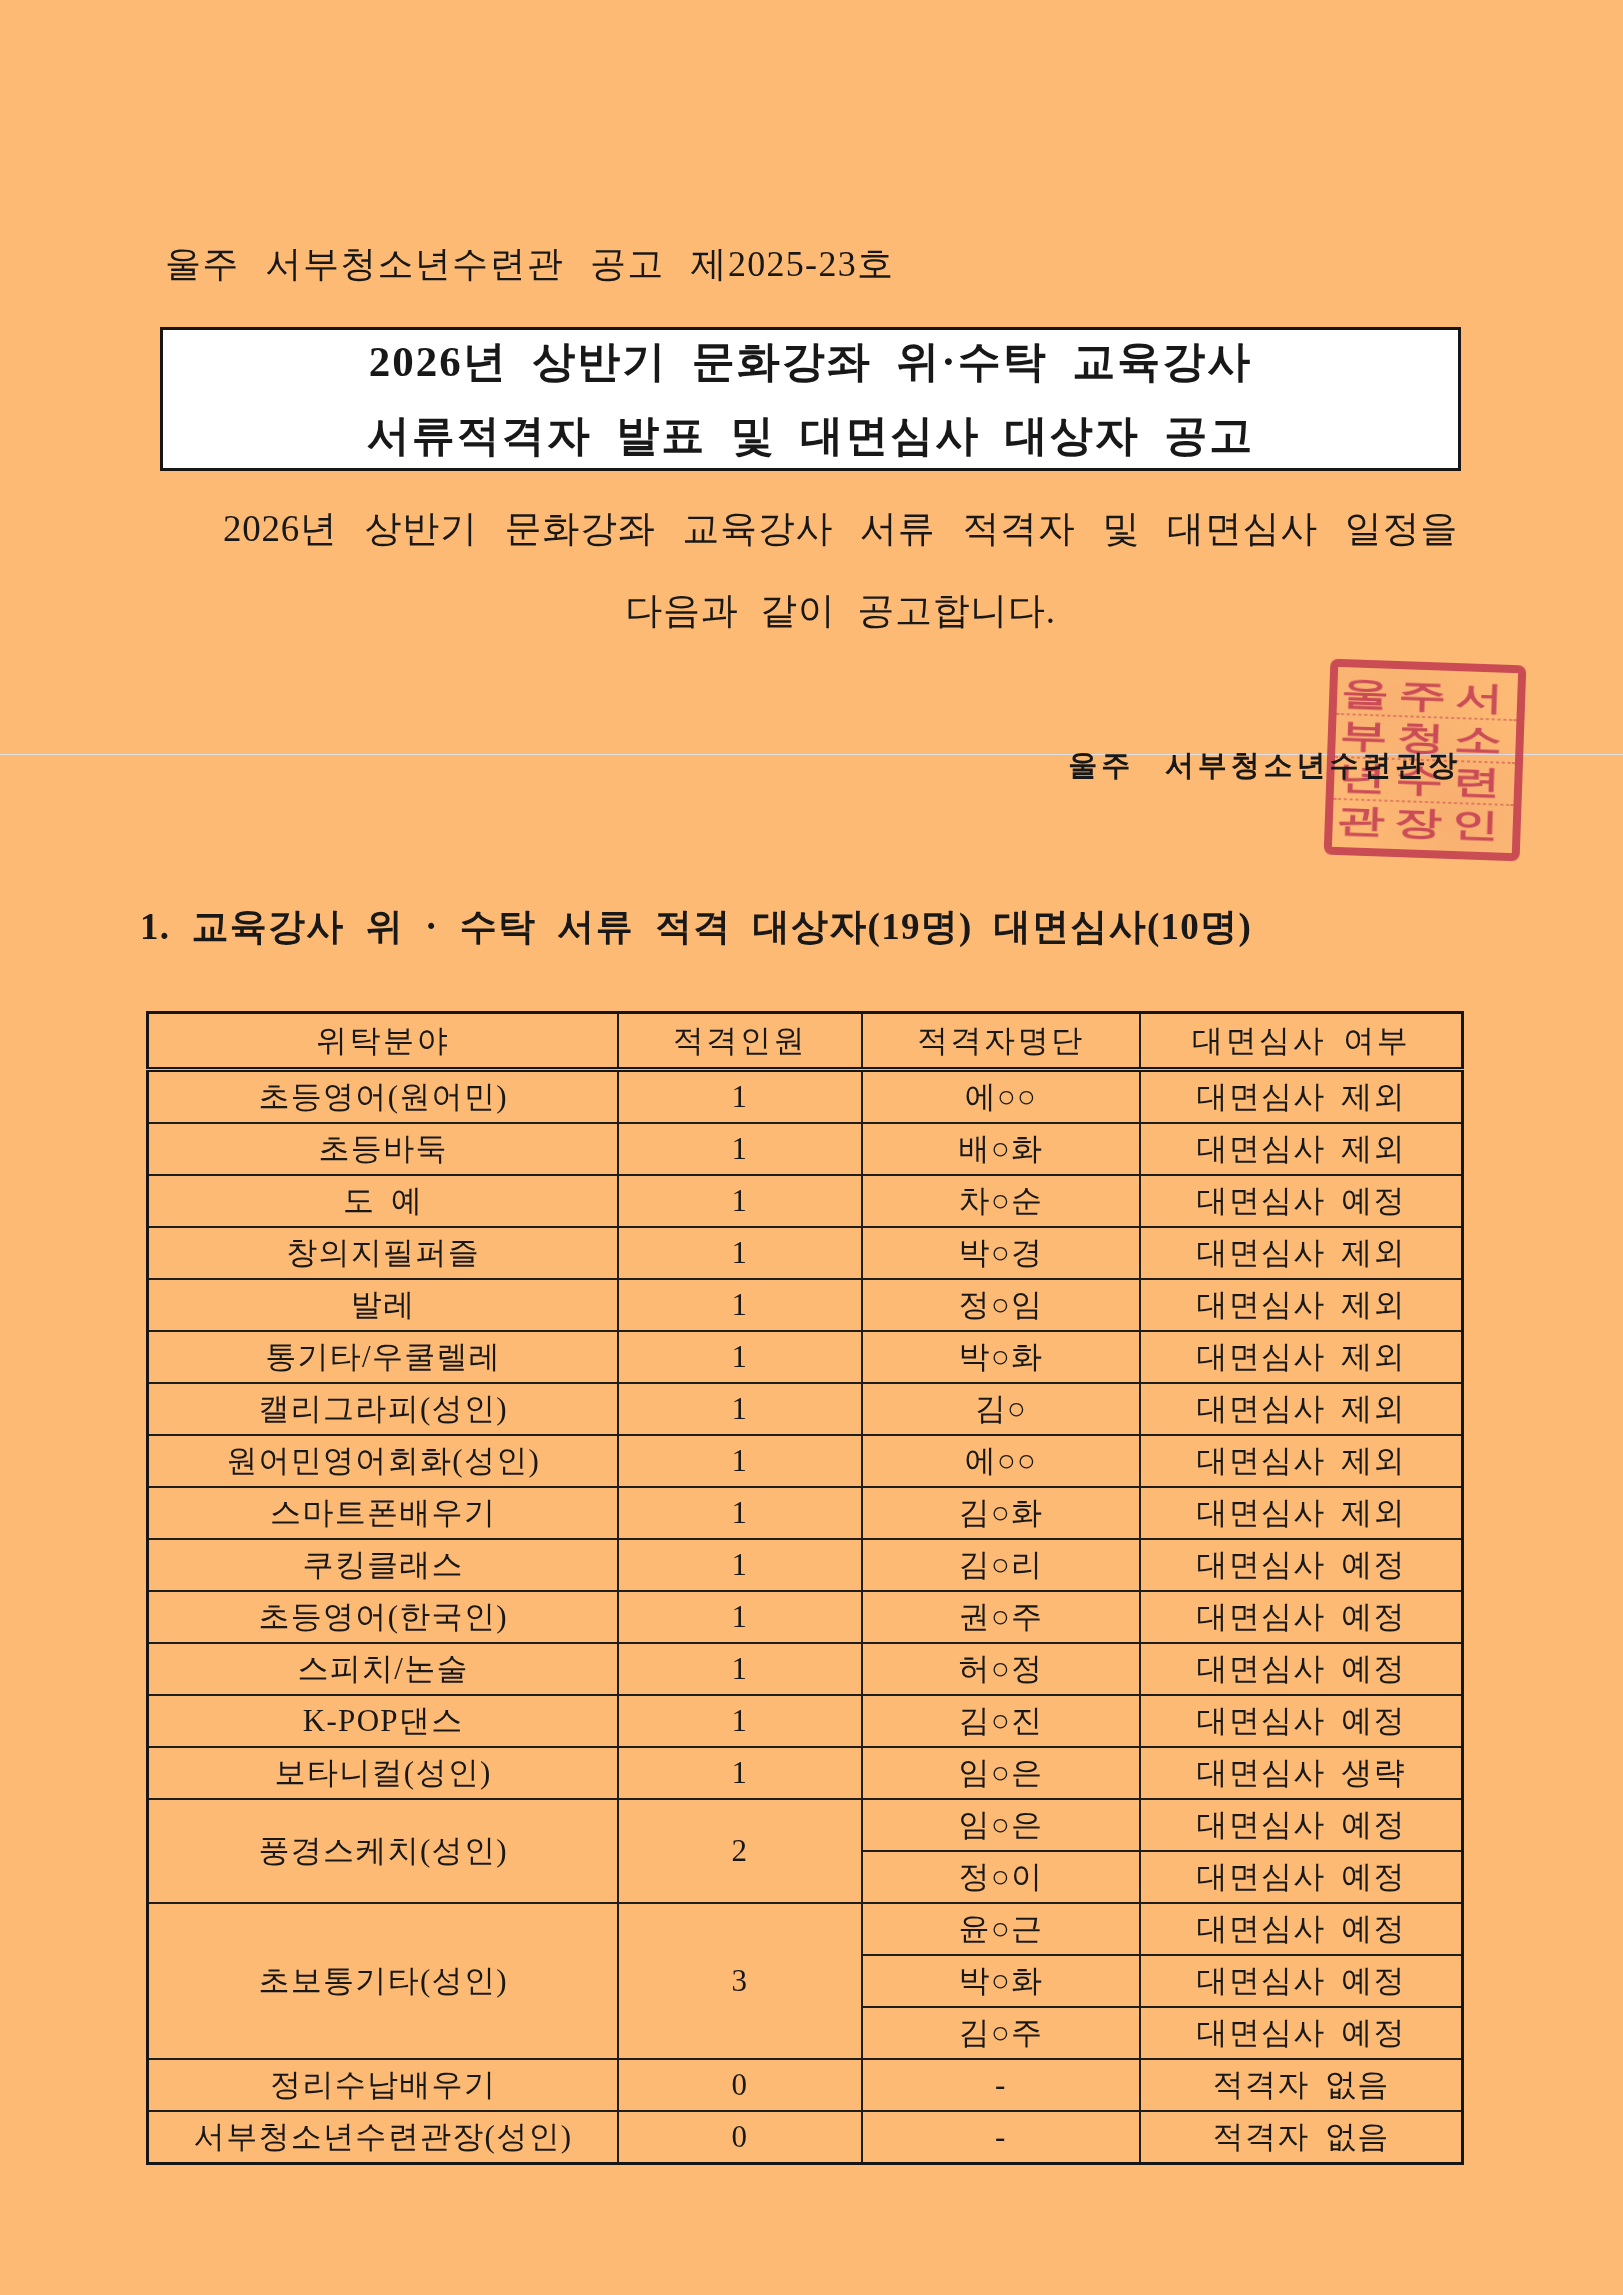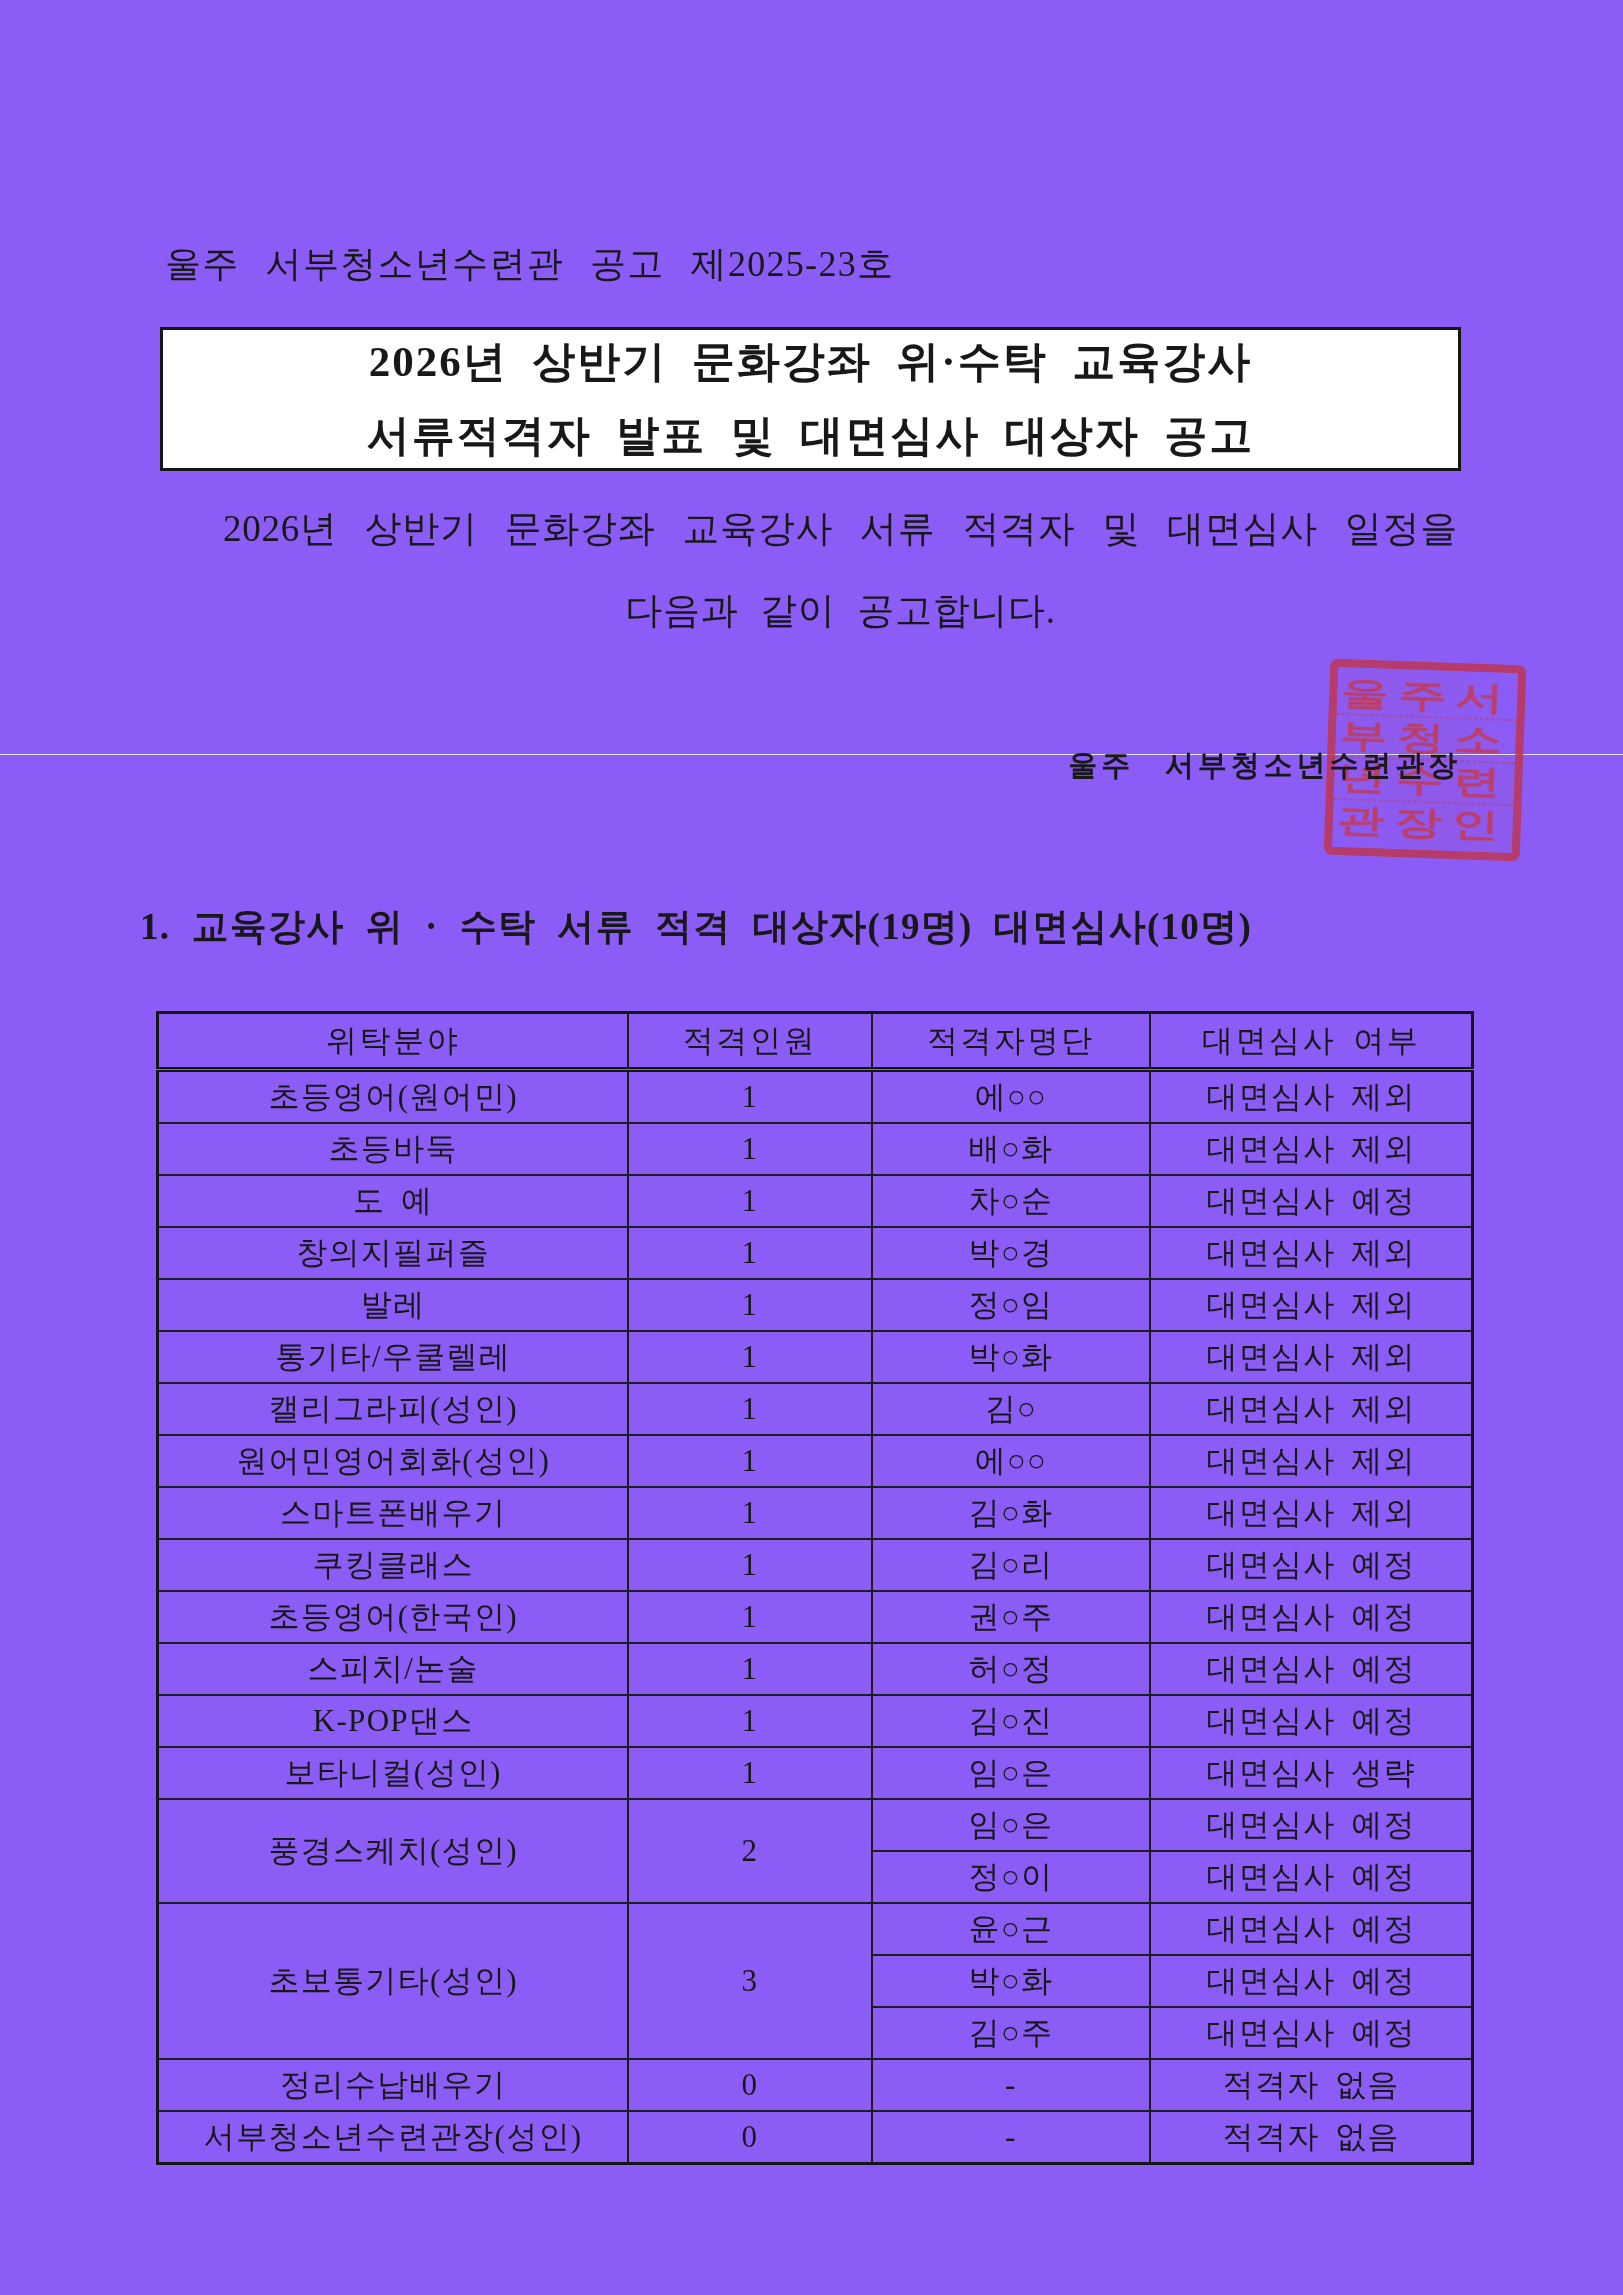--- a/index.html
+++ b/index.html
@@ -1,19 +1,19 @@
 <!DOCTYPE html>
 <html style="font-size:10.5px"><head>
 <meta charset="utf-8">
 <style>
   html,body{margin:0;padding:0;background:#ffffff;}
   .page{
     position:relative;
     width:1623px;height:2295px;
-    background:#8b5cf6;
+    background:#fdba74;
     font-family:"Liberation Serif","DejaVu Serif",serif;
     color:#181818;
     overflow:hidden;
   }
   .doc-number{
     position:absolute;left:165px;top:240px;
     font-size:36px;letter-spacing:1.3px;word-spacing:15.7px;white-space:nowrap;
   }
   .title-box{
     position:absolute;left:160px;top:327px;width:1301px;height:144px;
@@ -61,21 +61,21 @@
     transform:scaleX(1.45);
     opacity:0.85;
     border-bottom:2px dotted rgba(190,52,77,0.55);
     padding:0 2.6px 2.6px 2.6px;
   }
   .seal-row:last-child{border-bottom:none;}
   .section-heading{
     position:absolute;left:140px;top:902px;
     font-size:37px;font-weight:700;letter-spacing:1.3px;word-spacing:10.5px;white-space:nowrap;
   }
-  .table-wrap{position:absolute;left:156px;top:1011px;width:1318px;}
+  .table-wrap{position:absolute;left:146px;top:1011px;width:1318px;}
   table.roster{
     width:100%;border-collapse:collapse;table-layout:fixed;
     border:3.9px solid #161616;
     font-size:31px;
   }
   table.roster col.c1{width:35.8%;}
   table.roster col.c2{width:18.5%;}
   table.roster col.c3{width:21.2%;}
   table.roster col.c4{width:24.5%;}
   table.roster th{

